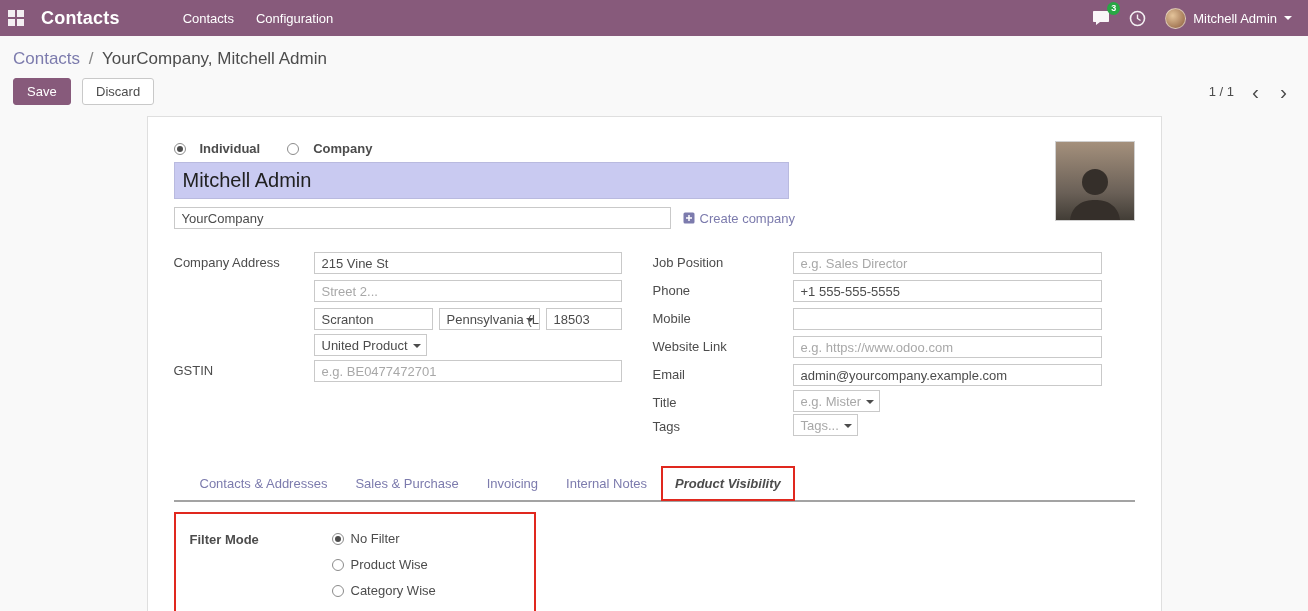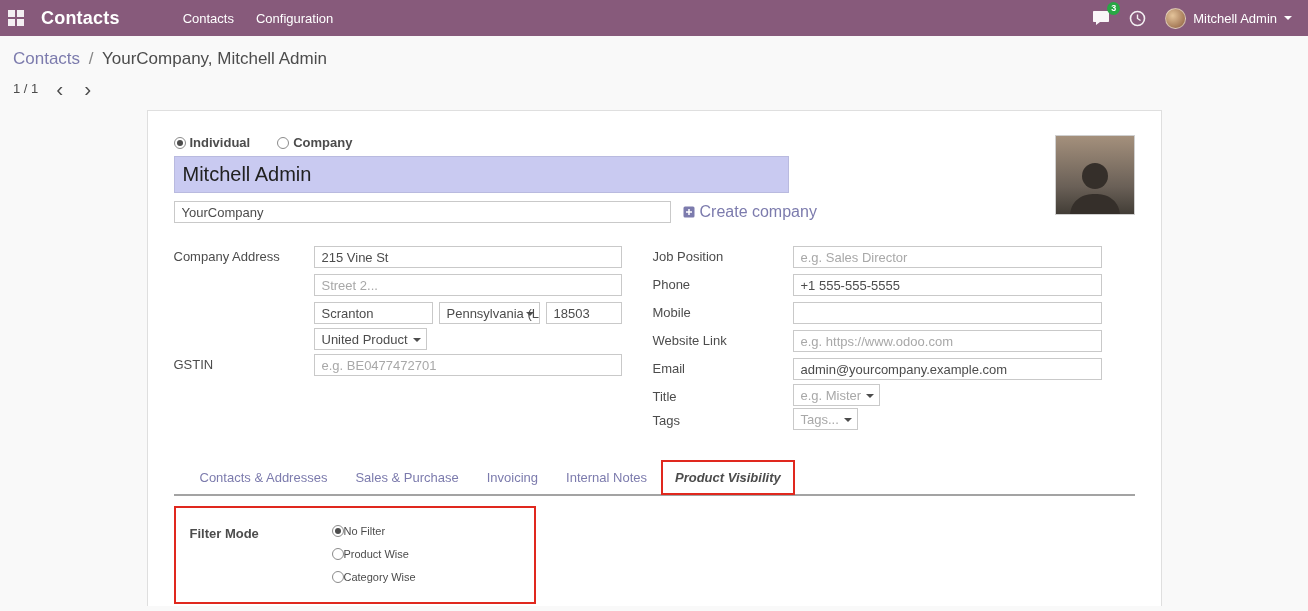--- a/index.html
+++ b/index.html
@@ -44,32 +44,32 @@
   .pager { display:flex; align-items:center; gap:15px; font-size:13px; color:#4c4c4c; }
   .pager-arrow { font-size:21px; line-height:1; cursor:pointer; color:#4c4c4c; padding:0 3px; }
 
   
   .view { display:flex; justify-content:center; height:496px; }
   .sheet { width:1015px; height:496px; background:#fff; border:1px solid #dfdfdf; border-bottom:none;
     padding:24px 26px; overflow:hidden; }
 
   .top-row { display:flex; justify-content:space-between; }
   .radio-row { display:flex; align-items:center; gap:27px; margin-bottom:6px; }
-  .radio-opt { display:flex; align-items:center; gap:4px; font-size:13px; font-weight:700; color:#4c4c4c; cursor:pointer; }
+  .radio-opt { display:flex; align-items:center; gap:14px; font-size:13px; font-weight:700; color:#4c4c4c; cursor:pointer; }
   .radio { width:12px; height:12px; border:1px solid #8b8b8b; border-radius:50%; background:#fff; position:relative; flex-shrink:0; }
   .radio.checked::after { content:""; position:absolute; left:2px; top:2px; width:6px; height:6px; border-radius:50%; background:#4c4c4c; }
 
   .name-input { width:615px; height:37px; border:1px solid #b9badf; background:#c9caf1;
     font-size:20px; padding:2px 8px; color:#212121; font-family:inherit; outline:none; }
   .company-row { display:flex; align-items:center; margin-top:8px; }
   .o-input { height:22px; border:1px solid #c9c9c9; font-size:13px; padding:2px 7px;
     color:#4c4c4c; font-family:inherit; background:#fff; outline:none; }
   .o-input::placeholder { color:#a8a8a8; }
   .company-input { width:497px; }
-  .create-company { display:flex; align-items:center; gap:5px; margin-left:12px; font-size:16px; color:#7c7bad; cursor:pointer; }
+  .create-company { display:flex; align-items:center; gap:5px; margin-left:12px; font-size:13px; color:#7c7bad; cursor:pointer; }
 
   .photo { width:80px; height:80px; border:1px solid #d0d0d0;
     background:linear-gradient(#a4907c 0%, #6a6057 65%, #423d36 100%);
     display:flex; align-items:flex-end; justify-content:center; overflow:hidden; }
 
   .fields-section { display:flex; margin-top:23px; }
   .col-left { width:448px; margin-right:31px; }
   .col-right { width:449px; }
   .field-row { display:flex; margin-bottom:6px; align-items:flex-start; }
   .field-label { width:140px; font-size:13px; font-weight:400; color:#4c4c4c; padding-top:3px; flex-shrink:0; }
@@ -88,21 +88,21 @@
   
   .tabs { display:flex; align-items:flex-end; border-bottom:2px solid #a3a3a3; margin-top:26px; padding-left:12px; }
   .tab { font-size:13px; color:#7c7bad; padding:9px 14px; cursor:pointer; }
   .tab.active { color:#4c4c4c; font-weight:700; background:#fff; border:2px solid #e0281e; margin-bottom:-1px; padding:8px 12px;font-style:italic; }
 
   
   .tab-content { margin-top:10px; }
   .filter-box { border:2px solid #e0281e; width:362px; padding:17px 10px 19px 14px; display:flex; }
   .filter-label { width:142px; font-size:13px; font-weight:700; color:#4c4c4c; flex-shrink:0; padding-top:1px; }
   .filter-options { display:flex; flex-direction:column; gap:11px; }
-  .filter-opt { display:flex; align-items:center; font-size:11px; font-weight:400; color:#4c4c4c; cursor:pointer; }
+  .filter-opt { display:flex; align-items:center; gap:7px; font-size:13px; font-weight:400; color:#4c4c4c; cursor:pointer; }
 </style>
 </head>
 <body>
 
 <nav class="navbar">
   <div class="nav-left">
     <span class="apps-icon">
         <i></i>
         <i></i>
         <i></i>
@@ -135,20 +135,24 @@
   </div>
 </nav>
 
 <div class="control-panel">
   <div class="breadcrumb">
     <a class="bc-link">Contacts</a>
     <span class="bc-sep">/</span>
     <span>YourCompany, Mitchell Admin</span>
   </div>
   <div class="cp-row">
+    <div>
+      <button class="btn btn-primary">Save</button>
+      <button class="btn btn-default">Discard</button>
+    </div>
     <div class="pager">
       <span>1 / 1</span>
       <span class="pager-arrow">‹</span>
       <span class="pager-arrow">›</span>
     </div>
   </div>
 </div>
 
 <div class="view">
   <div class="sheet">

